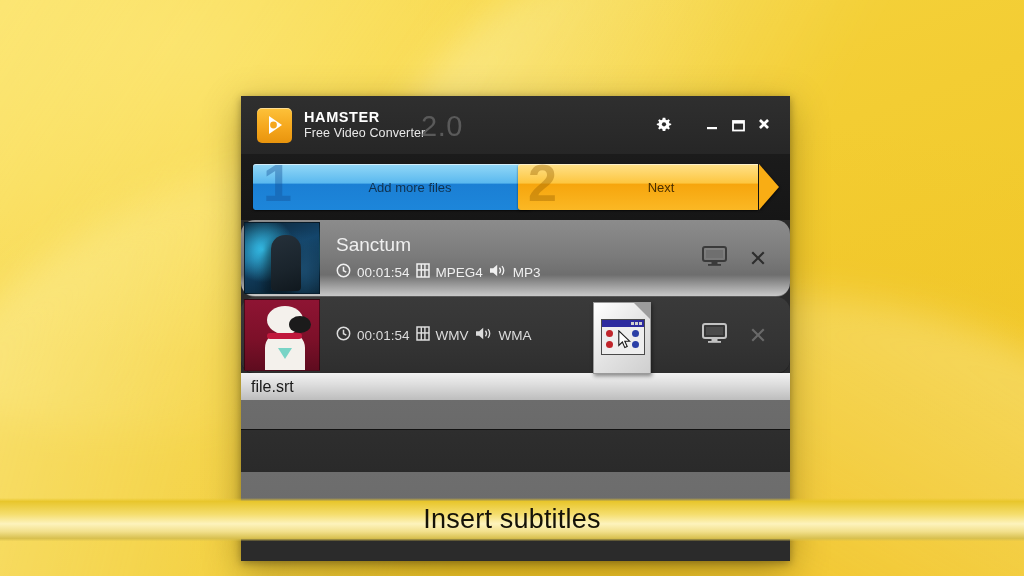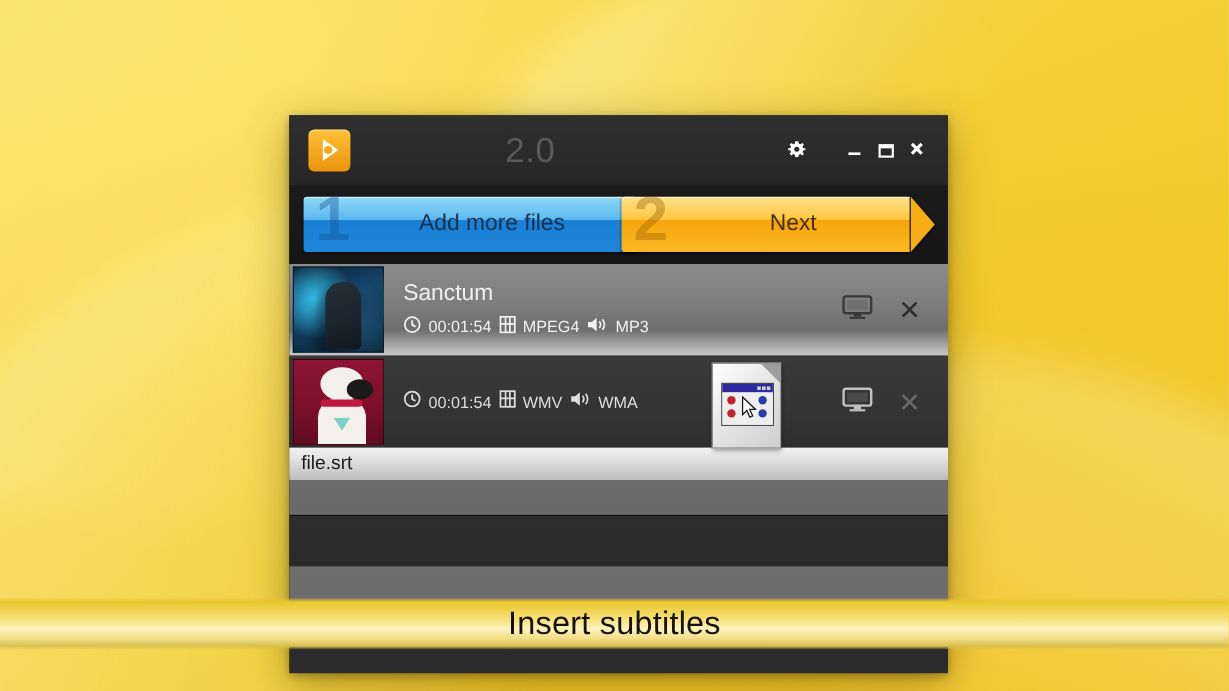--- a/index.html
+++ b/index.html
@@ -129,32 +129,33 @@
     filter: drop-shadow(1px 1px 1px rgba(0,0,0,0.5));
   }
   .step-num {
     position: absolute; left: 10px; top: -7px;
     font-size: 52px; font-weight: bold; line-height: 1;
   }
   .num-1 { color: rgba(20,80,150,0.40); }
   .num-2 { color: rgba(150,95,0,0.38); }
   .step-label {
     width: 100%; text-align: center;
-    font-size: 19px; position: relative; z-index: 2;
+    font-size: 13px; position: relative; z-index: 2;
   }
   .label-add { color: #10324f; padding-left: 36px; }
   .label-next { color: #4a3000; padding-left: 46px; }
 
   
   .file-list { position: relative; }
   .file-row {
     position: relative;
     height: 76px;
     display: flex; align-items: center;
     border-bottom: 1px solid rgba(0,0,0,0.35);
+    border-radius: 14px;
   }
   .row-light {
     background: linear-gradient(180deg, #8c8c8c 0%, #7c7c7c 45%, #6e6e6e 72%, #c9c9c9 100%);
   }
   .row-dark {
     background: linear-gradient(180deg, #3a3a3a 0%, #343434 60%, #2e2e2e 100%);
   }
   .thumb {
     width: 74px; height: 70px; margin-left: 3px;
     flex: 0 0 auto; position: relative; overflow: hidden;
@@ -308,20 +309,24 @@
   <div class="swoosh swoosh-d"></div>
 
   <div id="app-window">
 
     <div class="titlebar">
       <div class="logo-badge">
         <svg width="22" height="22" viewBox="0 0 22 22" aria-hidden="true">
           <path d="M5 2 L18 11 L5 20 Z" fill="#ffffff"></path>
           <circle cx="9.5" cy="11" r="3.4" fill="#f5a71d"></circle>
         </svg>
+      </div>
+      <div class="brand">
+        <div class="brand-title">HAMSTER</div>
+        <div class="brand-sub">Free Video Converter</div>
       </div>
       <div class="brand-version">2.0</div>
 
       <div class="win-controls">
         <div class="win-btn gear-btn">
           <svg width="16" height="16" viewBox="0 0 16 16" aria-hidden="true">
             <path d="M8 0.8 L9.3 0.8 L9.7 2.7 L11 3.3 L12.6 2.2 L13.9 3.5 L12.8 5 L13.4 6.3 L15.2 6.7 L15.2 8 L13.4 8.4 L12.8 9.7 L13.9 11.2 L12.6 12.5 L11 11.4 L9.7 12 L9.3 13.9 L8 13.9 L6.7 13.9 L6.3 12 L5 11.4 L3.4 12.5 L2.1 11.2 L3.2 9.7 L2.6 8.4 L0.8 8 L0.8 6.7 L2.6 6.3 L3.2 5 L2.1 3.5 L3.4 2.2 L5 3.3 L6.3 2.7 L6.7 0.8 Z" fill="#ffffff"></path>
             <circle cx="8" cy="7.35" r="2.1" fill="#2b2b2b"></circle>
           </svg>
         </div>

